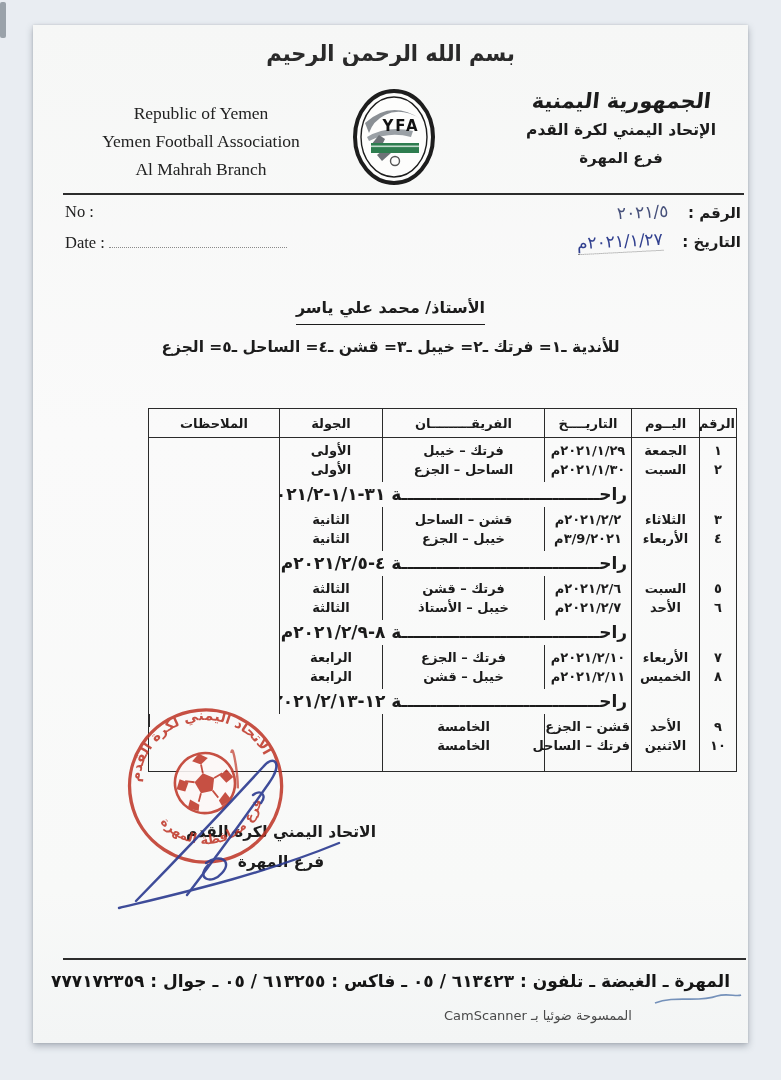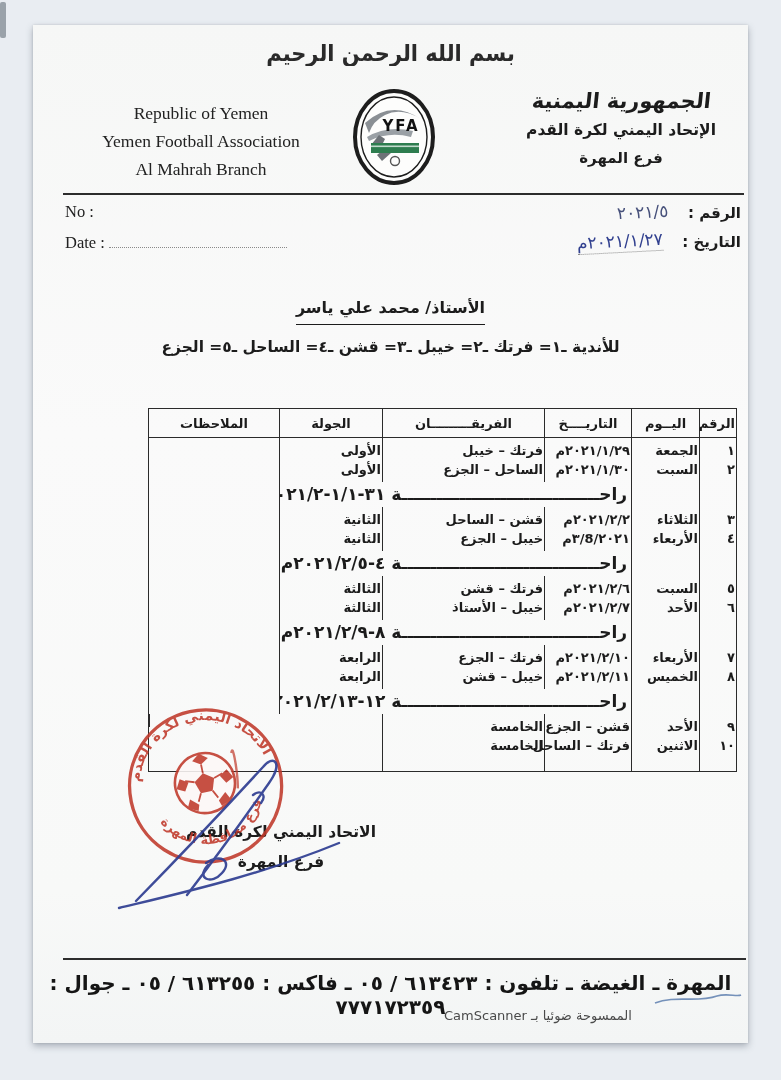--- a/index.html
+++ b/index.html
@@ -52,35 +52,35 @@
   
   .sched-table {
     position:absolute; right:11px; top:383px; width:589px;
     display:grid; grid-template-columns:37px 68px 87px 162px 103px 1fr;
     border:1.8px solid #2b2b2b; direction:rtl;
     font-size:13px; font-weight:bold; color:#1b1b1b; background:transparent;
   }
   .cell { border-left:1.5px solid #2b2b2b; }
   .c-notes { border-left:none; }
   .hcell { border-bottom:1.7px solid #2b2b2b; padding:7px 1px 6px; text-align:center; font-size:13px; white-space:nowrap; }
-  .mcell { padding:3px 1px; text-align:right; }
+  .mcell { padding:3px 1px; text-align:center; }
   .mcell .ln { display:block; line-height:19px; white-space:nowrap; }
   .c-rest { grid-column:span 3; padding:1px 4px 2px 0; text-align:right; line-height:22px; white-space:nowrap; overflow:hidden; font-size:17px; }
   .sp { height:13px; }
 
   
   .stamp { position:absolute; left:84px; top:672px; transform:rotate(-12deg); opacity:.88; z-index:6; }
   .sig-text { position:absolute; left:112px; top:792px; width:272px; text-align:center;
     font-weight:bold; font-size:15.5px; line-height:30px; direction:rtl; z-index:5; }
   .signature { position:absolute; left:78px; top:708px; z-index:7; }
 
   
   .footer-divider { position:absolute; left:30px; right:2px; top:933px; border-top:2.6px solid #2d2d2d; }
   .footer-contact { position:absolute; left:0; right:0; top:946px; text-align:center; direction:rtl;
-    font-size:20px; font-weight:bold; color:#151515; }
+    font-size:17px; font-weight:bold; color:#151515; }
   .cam-note { position:absolute; left:340px; width:330px; top:983px; text-align:center; direction:rtl;
     font-size:13px; color:#4a4a4a; font-weight:normal; }
   .ink-scribble { position:absolute; left:620px; top:966px; z-index:8; }
 </style>
 </head>
 <body>
 
 <div class="smudge"></div>
 
 <div class="page">
@@ -174,21 +174,21 @@
     <div class="cell mcell c-no">
       <span class="ln">٣</span>
         <span class="ln">٤</span>
       </div>
     <div class="cell mcell c-day">
       <span class="ln">الثلاثاء</span>
         <span class="ln">الأربعاء</span>
       </div>
     <div class="cell mcell c-date">
       <span class="ln">٢٠٢١/٢/٢م</span>
-        <span class="ln">٢٠٢١/8/٣م</span>
+        <span class="ln">٢٠٢١/9/٣م</span>
       </div>
     <div class="cell mcell c-teams">
       <span class="ln">قشن – الساحل</span>
         <span class="ln">خيبل – الجزع</span>
       </div>
     <div class="cell mcell c-round">
       <span class="ln">الثانية</span>
         <span class="ln">الثانية</span>
       </div>
     <div class="cell mcell c-notes"></div>

